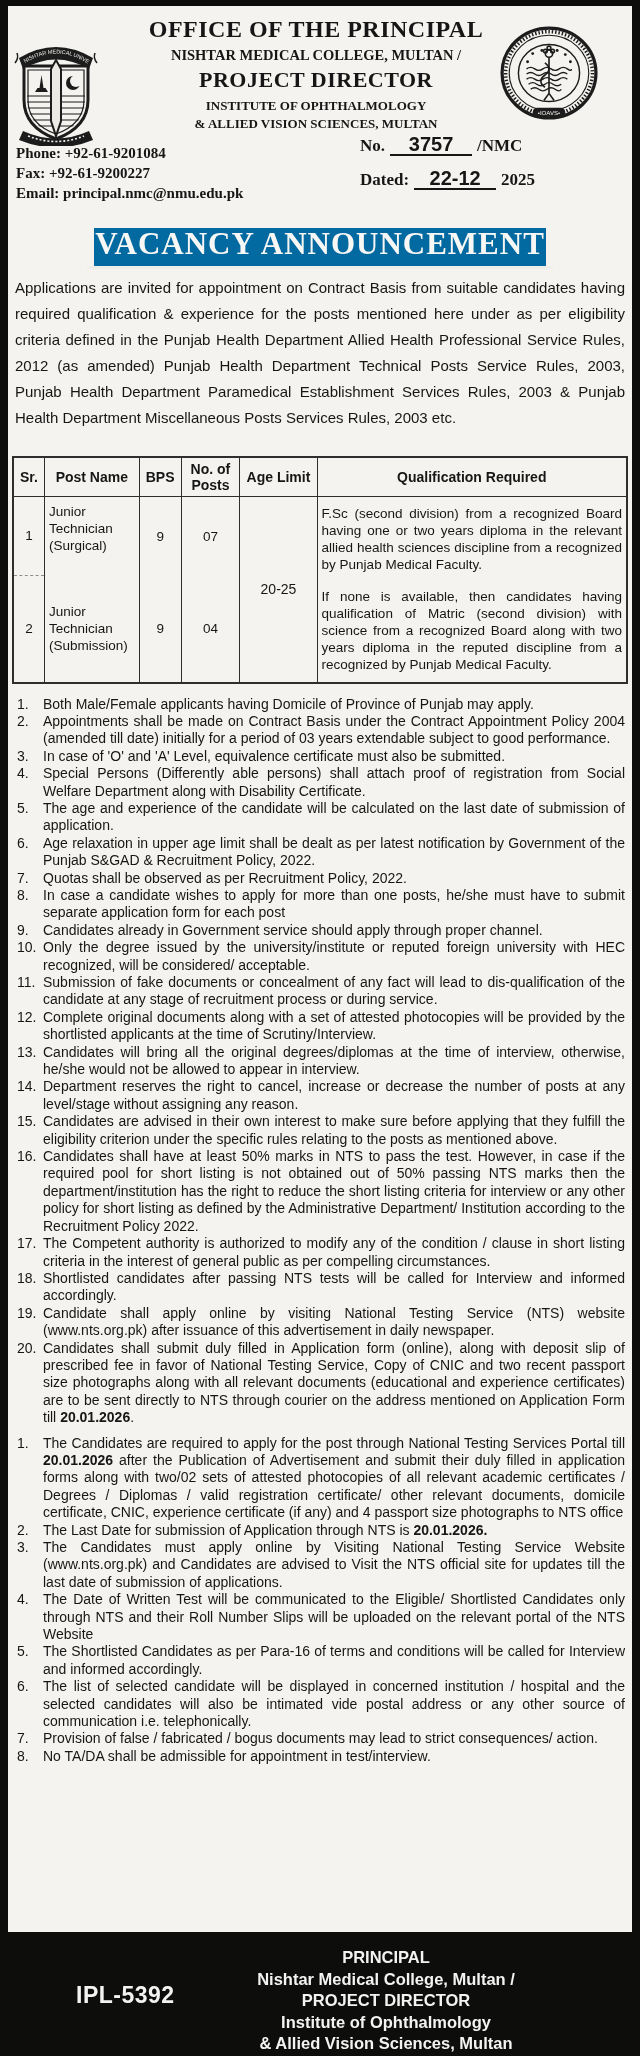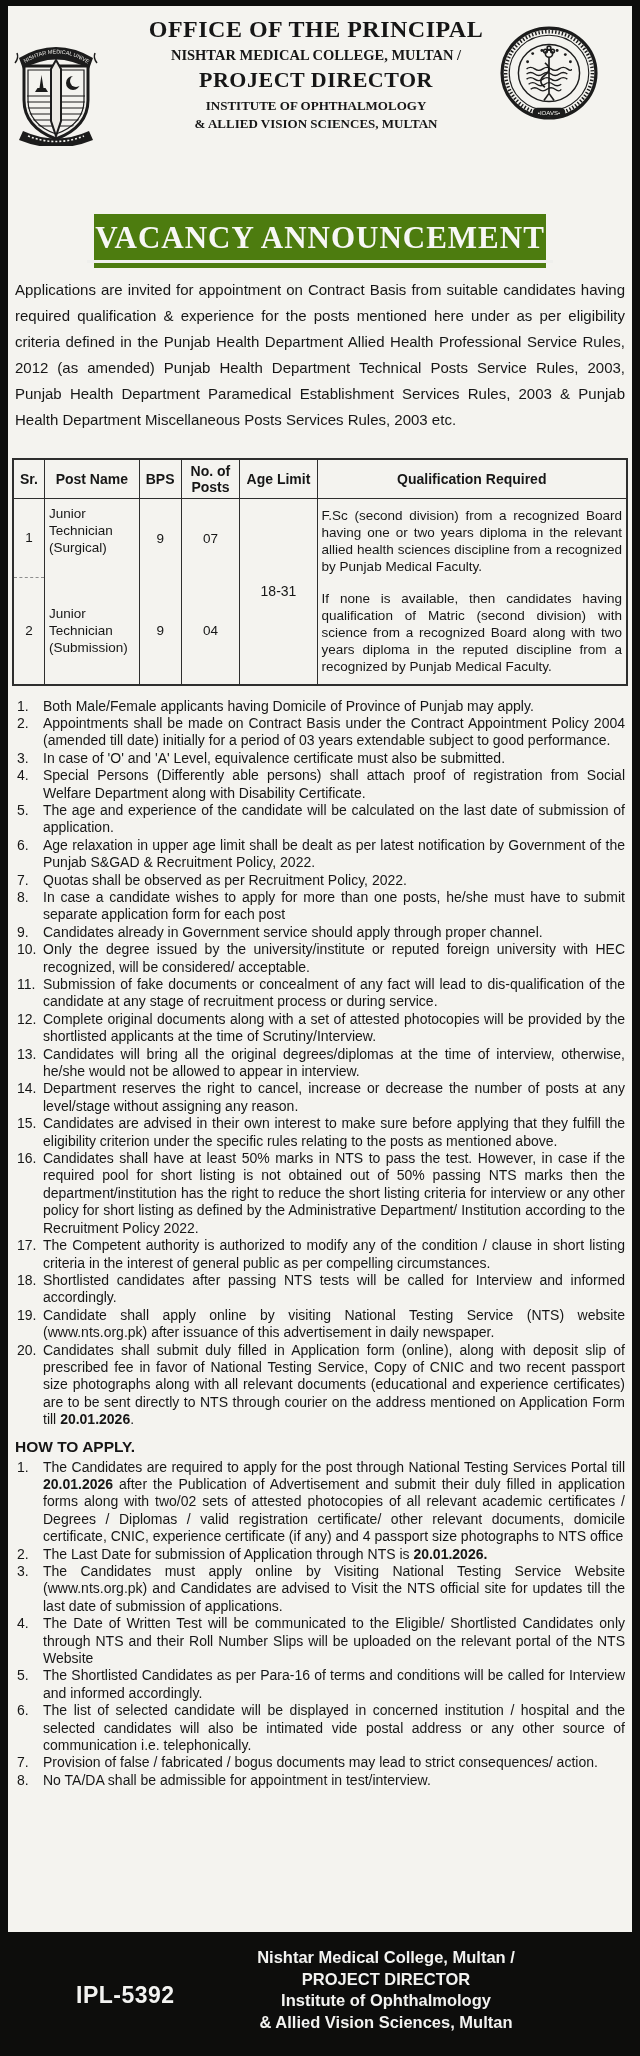--- a/index.html
+++ b/index.html
@@ -28,21 +28,21 @@
              font-size:15px; line-height:20px; white-space:nowrap; }
   .ref { position:absolute; left:352px; top:128px; font-family:"Liberation Serif", serif;
          font-weight:bold; font-size:17px; }
   .ref-line { display:flex; align-items:flex-end; }
   .ref-line + .ref-line { margin-top:12px; }
   .ref-value { display:inline-block; min-width:82px; text-align:center;
                border-bottom:2px solid #161616;
                font-family:"Liberation Sans", sans-serif; font-weight:bold;
                font-size:20px; line-height:20px; margin:0 5px; }
   
-  .banner { width:452px; height:54px; background:#4d7c0f; margin:6px auto 0;
+  .banner { width:452px; height:38px; background:#0369a1; margin:20px auto 0;
             display:flex; align-items:center; justify-content:center; }
   .banner-text { color:#f7f7f5; font-family:"Liberation Serif", serif; font-weight:bold;
                  font-size:31px; letter-spacing:1px; white-space:nowrap;
                  border-bottom:3px solid #efefec; padding:0 8px 4px; }
   
   .subtitle { margin-top:17px; text-align:center; font-weight:bold; font-size:16.5px; }
   .intro { margin:9px 7px 0; font-size:15px; line-height:26px; text-align:justify; }
   
   .posts-table { width:616px; margin:25px 0 0 4px; border-collapse:collapse;
                  border:2px solid #2e2e2e; font-size:13.5px; }
@@ -147,21 +147,38 @@
             <path d="M28,47 q4,-3 8,0 t8,0 t8,0 t8,0 t8,0"></path>
             <path d="M28,52 q4,-3 8,0 t8,0 t8,0 t8,0 t8,0"></path>
             <path d="M30,57 q4,-3 8,0 t8,0 t8,0 t8,0"></path>
             <path d="M32,62 q4,-3 8,0 t8,0 t8,0 t6,0"></path>
           </g>
           <rect x="34" y="80" width="32" height="9" rx="4.5" fill="#1c1c1c"></rect>
           <text x="50" y="87" font-size="6" fill="#f4f3ef" text-anchor="middle" font-family="Liberation Sans, sans-serif">•IOAVS•</text>
         </svg>
       </span>
 
-
+      <div class="contact">
+        <div>Phone: +92-61-9201084</div>
+        <div>Fax: +92-61-9200227</div>
+        <div>Email: principal.nmc@nmu.edu.pk</div>
+      </div>
+
+      <div class="ref">
+        <div class="ref-line">
+          <span>No.</span>
+          <span class="ref-value">3757</span>
+          <span>/NMC</span>
+        </div>
+        <div class="ref-line">
+          <span>Dated:</span>
+          <span class="ref-value">22-12</span>
+          <span>2025</span>
+        </div>
+      </div>
     </div>
 
     <div class="banner">
       <span class="banner-text">VACANCY ANNOUNCEMENT</span>
     </div>
 
     <div class="intro">Applications are invited for appointment on Contract Basis from suitable candidates having required qualification &amp; experience for the posts mentioned here under as per eligibility criteria defined in the Punjab Health Department Allied Health Professional Service Rules, 2012 (as amended) Punjab Health Department Technical Posts Service Rules, 2003, Punjab Health Department Paramedical Establishment Services Rules, 2003 &amp; Punjab Health Department Miscellaneous Posts Services Rules, 2003 etc.</div>
 
     <table class="posts-table">
       <colgroup>
@@ -181,21 +198,21 @@
           <th>Age Limit</th>
           <th>Qualification Required</th>
         </tr>
       </thead>
       <tbody>
         <tr class="row1">
           <td class="center sr-cell">1</td>
           <td class="post-cell">Junior Technician (Surgical)</td>
           <td class="center">9</td>
           <td class="center">07</td>
-          <td class="age-cell" rowspan="2">18-31</td>
+          <td class="age-cell" rowspan="2">20-25</td>
           <td class="qual-cell" rowspan="2">
             <p>F.Sc (second division) from a recognized Board having one or two years diploma in the relevant allied health sciences discipline from a recognized by Punjab Medical Faculty.</p>
             <p>If none is available, then candidates having qualification of Matric (second division) with science from a recognized Board along with two years diploma in the reputed discipline from a recognized by Punjab Medical Faculty.</p>
           </td>
         </tr>
         <tr class="row2">
           <td class="center sr-cell">2</td>
           <td class="post-cell">Junior Technician (Submission)</td>
           <td class="center">9</td>
           <td class="center">04</td>
@@ -223,39 +240,39 @@
           <li><span>Candidates are advised in their own interest to make sure before applying that they fulfill the eligibility criterion under the specific rules relating to the posts as mentioned above.</span></li>
           <li><span>Candidates shall have at least 50% marks in NTS to pass the test. However, in case if the required pool for short listing is not obtained out of 50% passing NTS marks then the department/institution has the right to reduce the short listing criteria for interview or any other policy for short listing as defined by the Administrative Department/ Institution according to the Recruitment Policy 2022.</span></li>
           <li><span>The Competent authority is authorized to modify any of the condition / clause in short listing criteria in the interest of general public as per compelling circumstances.</span></li>
           <li><span>Shortlisted candidates after passing NTS tests will be called for Interview and informed accordingly.</span></li>
           <li><span>Candidate shall apply online by visiting National Testing Service (NTS) website (www.nts.org.pk) after issuance of this advertisement in daily newspaper.</span></li>
           <li><span>Candidates shall submit duly filled in Application form (online), along with deposit slip of prescribed fee in favor of National Testing Service, Copy of CNIC and two recent passport size photographs along with all relevant documents (educational and experience certificates) are to be sent directly to NTS through courier on the address mentioned on Application Form till <b>20.01.2026</b>.</span></li>
         </ol>
     </div>
 
     <div class="howto">
-      <div class="sec-heading">HOW TO APPLY.</div>
       <ol class="num-list">
 
       <li><span>The Candidates are required to apply for the post through National Testing Services Portal till <b>20.01.2026</b>  after the Publication of Advertisement and submit their duly filled in application forms along with two/02 sets of attested photocopies of all relevant academic certificates / Degrees / Diplomas / valid registration certificate/ other relevant documents, domicile certificate, CNIC, experience certificate (if any) and 4 passport size photographs to NTS office</span></li>
           <li><span>The Last Date for submission of Application through NTS is <b>20.01.2026.</b></span></li>
           <li><span>The Candidates must apply online by Visiting National Testing Service Website (www.nts.org.pk) and Candidates are advised to Visit the NTS official site for updates till the last date of submission of applications.</span></li>
           <li><span>The Date of Written Test will be communicated to the Eligible/ Shortlisted Candidates only through NTS and their Roll Number Slips will be uploaded on the relevant portal of the NTS Website</span></li>
           <li><span>The Shortlisted Candidates as per Para-16 of terms and conditions will be called for Interview and informed accordingly.</span></li>
           <li><span>The list of selected candidate will be displayed in concerned institution / hospital and the selected candidates will also be intimated vide postal address or any other source of communication i.e. telephonically.</span></li>
           <li><span>Provision of false / fabricated / bogus documents may lead to strict consequences/ action.</span></li>
           <li><span>No TA/DA shall be admissible for appointment in test/interview.</span></li>
         </ol>
     </div>
 
   </div>
 
   <div class="footer">
     <div class="ipl">IPL-5392</div>
     <div class="sig">
 
+    <div><span>PRINCIPAL</span></div>
         <div><span>Nishtar Medical College, Multan /</span></div>
         <div><span>PROJECT DIRECTOR</span></div>
         <div><span>Institute of Ophthalmology</span></div>
         <div><span>&amp; Allied Vision Sciences, Multan</span></div>
       </div>
   </div>
 </div>
 
 </body></html>

